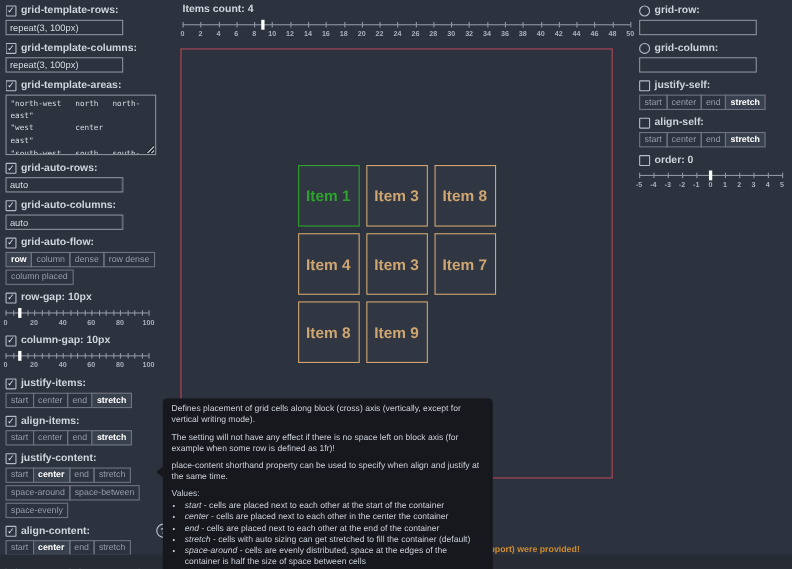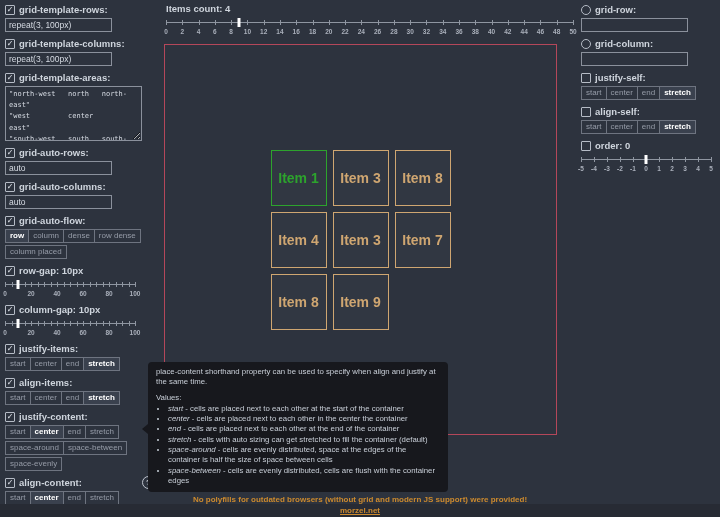--- a/index.html
+++ b/index.html
@@ -398,20 +398,22 @@
             <span class="tl" style="left: 70%;">2</span>
             <span class="tl" style="left: 80%;">3</span>
             <span class="tl" style="left: 90%;">4</span>
             <span class="tl" style="left: 100%;">5</span>
           </div>
         </div>
       </div>
     </div>
 
   <div class="tooltip">
+    <p>Defines placement of grid cells along block (cross) axis (vertically, except for vertical writing mode).</p>
+    <p>The setting will not have any effect if there is no space left on block axis (for example when some row is defined as 1fr)!</p>
     <p>place-content shorthand property can be used to specify when align and justify at the same time.</p>
     <p style="margin-bottom:1px;">Values:</p>
     <ul>
         <li><i>start</i> - cells are placed next to each other at the start of the container</li>
         <li><i>center</i> - cells are placed next to each other in the center the container</li>
         <li><i>end</i> - cells are placed next to each other at the end of the container</li>
         <li><i>stretch</i> - cells with auto sizing can get stretched to fill the container (default)</li>
         <li><i>space-around</i> - cells are evenly distributed, space at the edges of the container is half the size of space between cells</li>
         <li><i>space-between</i> - cells are evenly distributed, cells are flush with the container edges</li>
       </ul>

